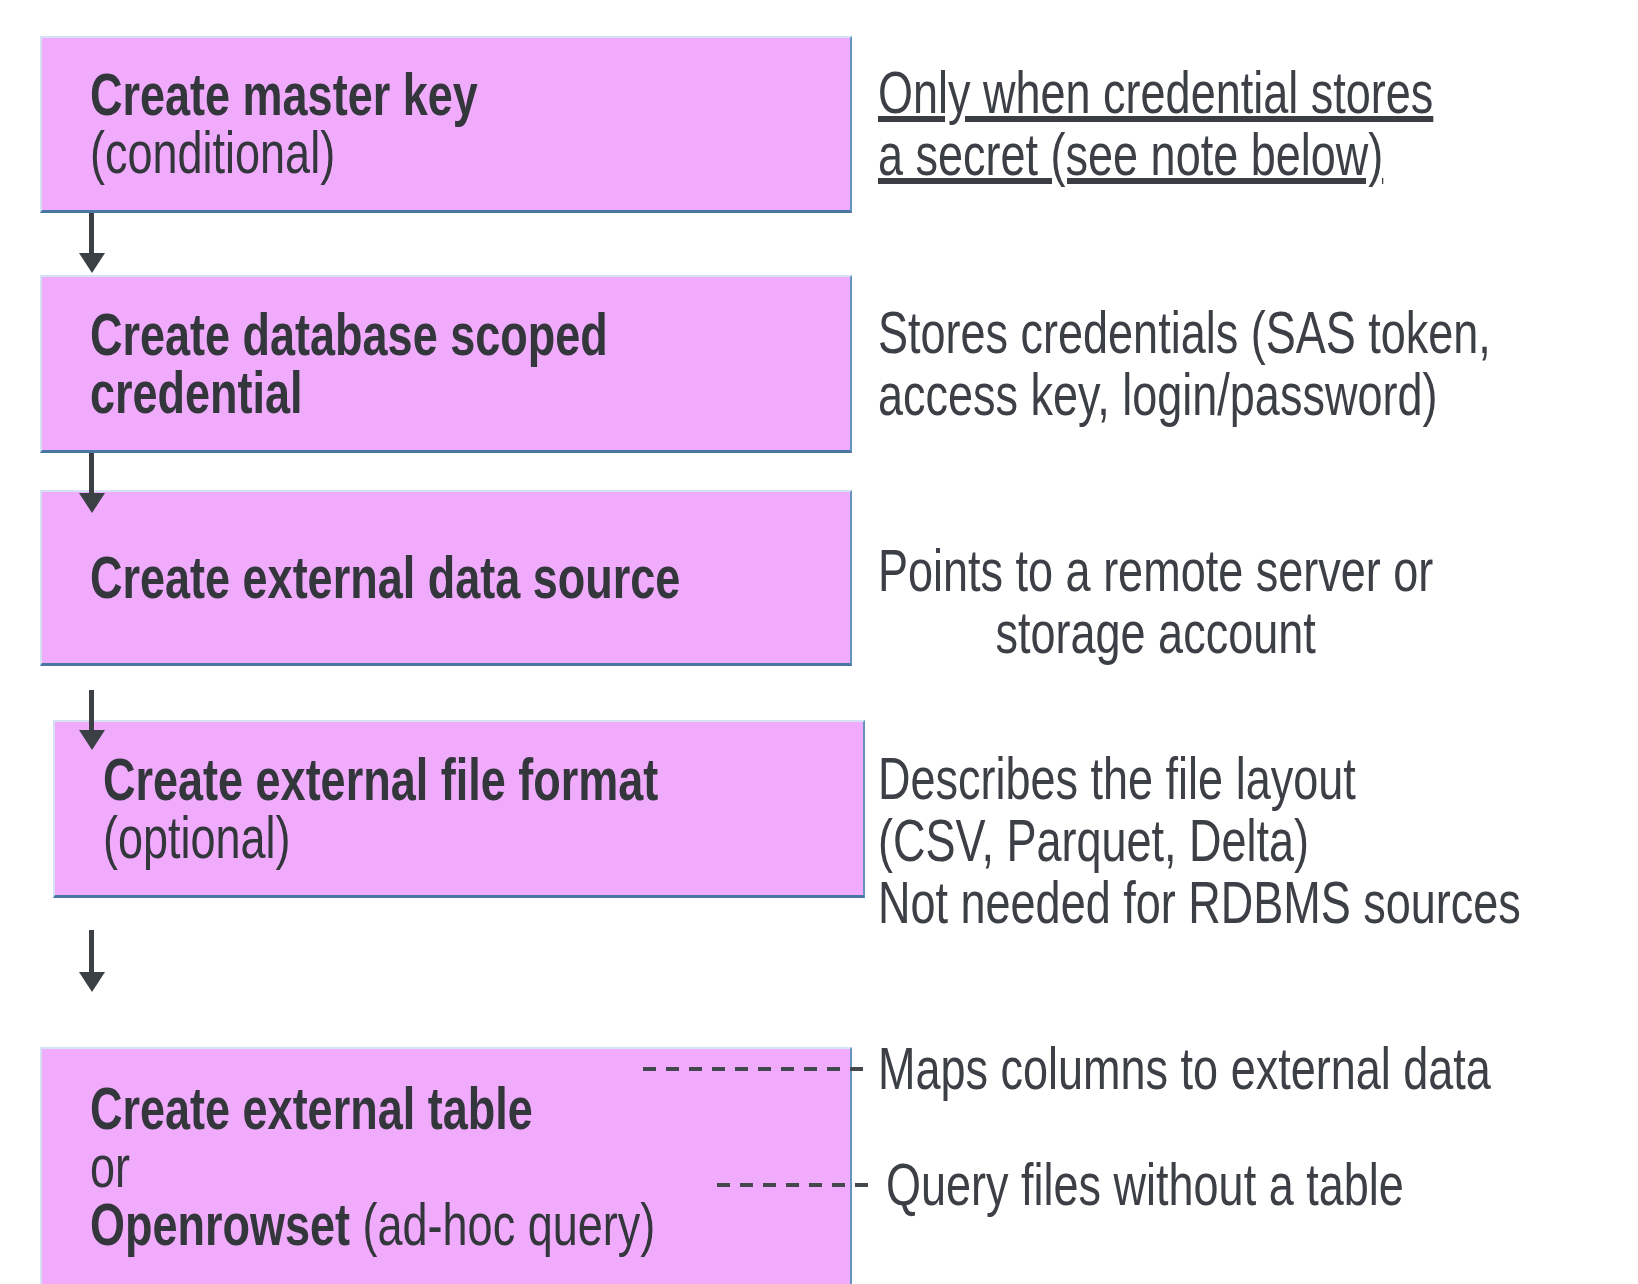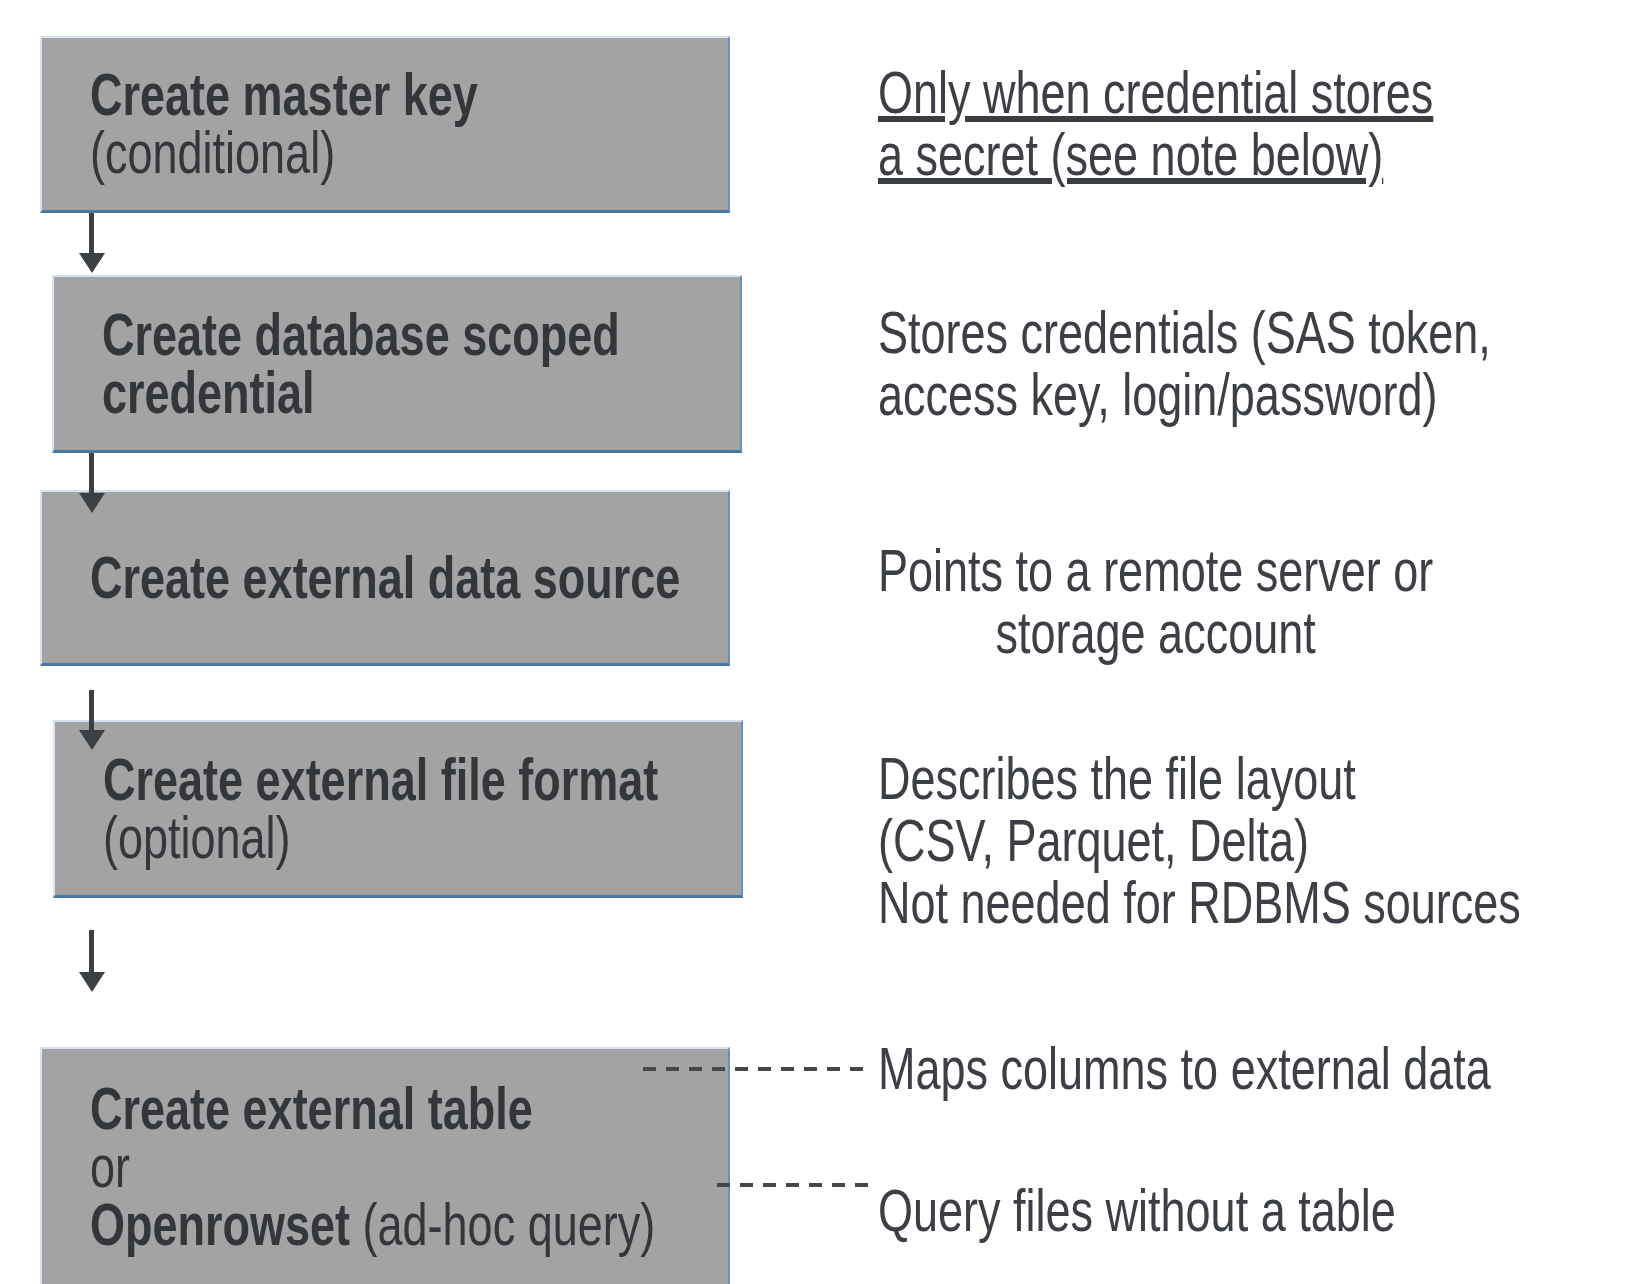--- a/index.html
+++ b/index.html
@@ -9,22 +9,22 @@
     width: 1638px;
     height: 1284px;
     background: #ffffff;
     overflow: hidden;
     font-family: "Liberation Sans", "DejaVu Sans", sans-serif;
     color: #3a3e43;
   }
   .box {
     position: absolute;
     left: 40px;
-    width: 690px;
-    background: #a3a3a3;
+    width: 812px;
+    background: #f0abfc;
     border-top: 2px solid #d4e2f4;
     border-left: 2px solid #d4e2f4;
     border-right: 2px solid #6493c1;
     border-bottom: 3px solid #4a76a4;
     display: flex;
     flex-direction: column;
     justify-content: center;
     padding-left: 48px;
     z-index: 1;
   }
@@ -67,34 +67,34 @@
     border-top: 20px solid #3b4045;
   }
   .dash {
     position: absolute;
     height: 4px;
     background: repeating-linear-gradient(90deg, #43484d 0 13px, transparent 13px 23px);
     z-index: 3;
   }
   
   .box1 { top: 36px;   height: 177px; }
-  .box2 { top: 275px;  height: 178px; margin-left: 12px; }
+  .box2 { top: 275px;  height: 178px; }
   .box3 { top: 490px;  height: 176px; }
   .box4 { top: 720px;  height: 178px; margin-left: 13px; }
   .box5 { top: 1007px; height: 240px; margin-top: 40px; }
   .arrow1 { top: 213px; height: 60px; }
   .arrow2 { top: 453px; height: 60px; }
   .arrow3 { top: 690px; height: 60px; }
   .arrow4 { top: 930px; height: 62px; }
   .annot1 { top: 62px; text-decoration: underline; }
   .annot2 { top: 302px; }
   .annot3 { top: 540px; text-align: center; }
   .annot4 { top: 748px; }
   .annot5a { top: 1038px; }
-  .annot5b { top: 1180px; }
+  .annot5b { top: 1154px; margin-left: 8px; }
   .dash1 { left: 643px; top: 1067px; width: 227px; }
   .dash2 { left: 717px; top: 1183px; width: 153px; }
 </style>
 </head>
 <body>
 
 <div class="canvas">
 
   <div class="box box1">
     <div class="box-line"><span class="bold">Create master key</span><span></span></div>

